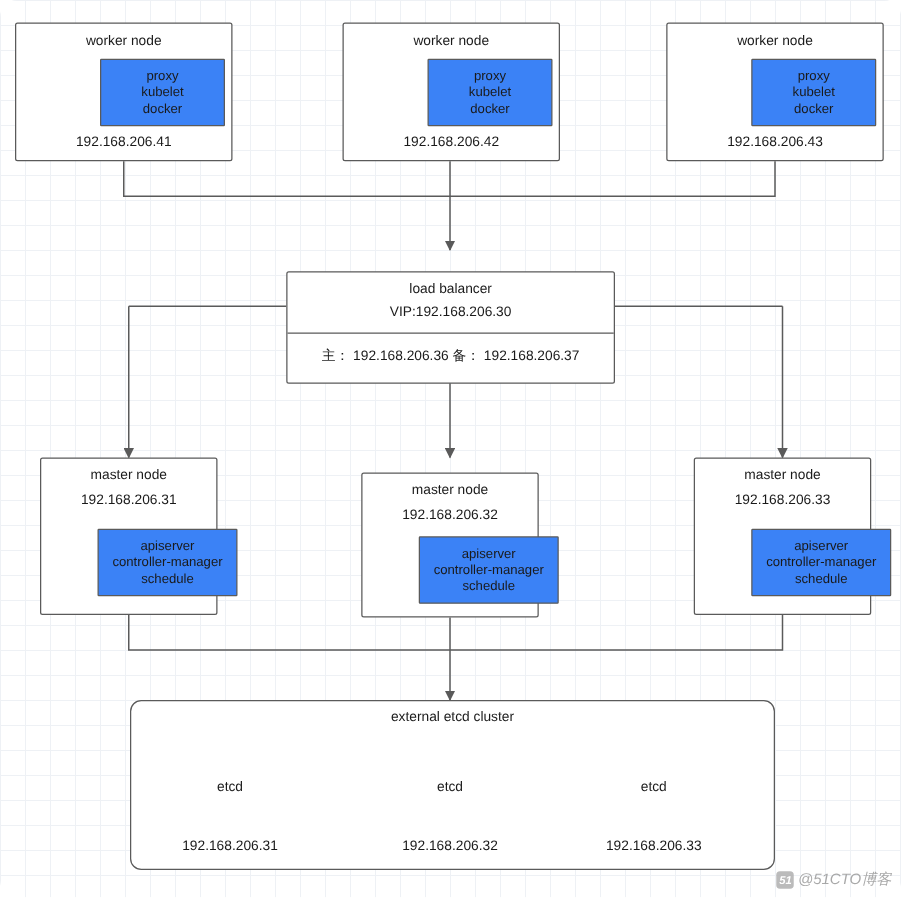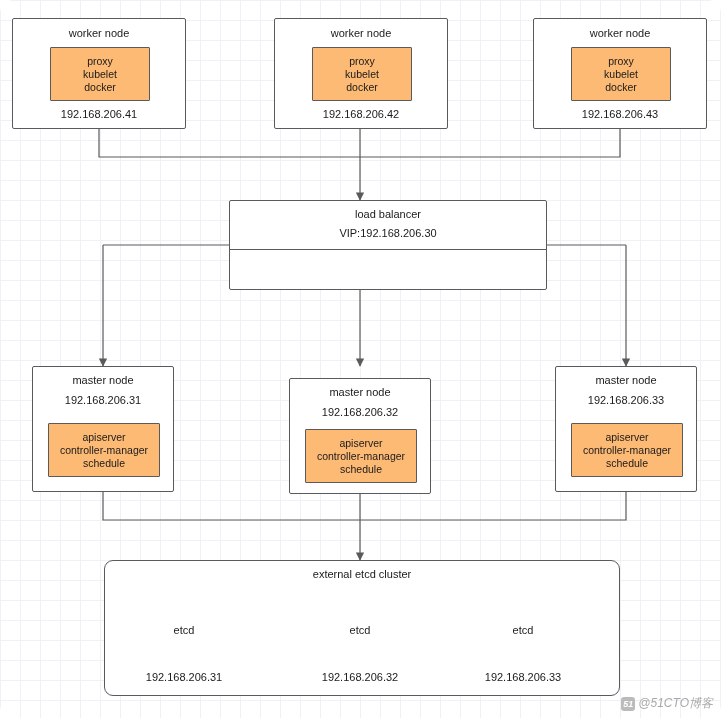--- a/index.html
+++ b/index.html
@@ -55,26 +55,27 @@
     right: 0;
     text-align: center;
     font-size: 11px;
     color: #1a1a1a;
     line-height: 14px;
   }
   .inner-box {
     position: absolute;
     box-sizing: border-box;
     border: 1px solid #5a5a5a;
-    background: #fdba74;
+    background: #3b82f6;
     display: flex;
     flex-direction: column;
     align-items: center;
     justify-content: center;
     border-radius: 1px;
+    margin-left: 30px;
   }
   .inner-line {
     font-size: 10.5px;
     color: #1a1a1a;
     line-height: 13px;
     text-align: center;
   }
   .lb-box {
     position: absolute;
     box-sizing: border-box;
@@ -224,24 +225,25 @@
   <div class="node" style="left:533px; top:18px; width:174px; height:111px;">
     <div class="node-title" style="top:7px;">worker node</div>
     <div class="inner-box" style="left:37px; top:28px; width:100px; height:54px;">
       <div class="inner-line">proxy</div>
       <div class="inner-line">kubelet</div>
       <div class="inner-line">docker</div>
     </div>
     <div class="node-ip" style="top:88px;">192.168.206.43</div>
   </div>
 
-  <div class="lb-box" style="left:229px; top:200px; width:318px; height:90px;">
+  <div class="lb-box" style="left:229px; top:217px; width:263px; height:90px;">
     <div class="lb-line" style="top:6px;">load  balancer</div>
     <div class="lb-line" style="top:25px;">VIP:192.168.206.30</div>
     <div class="lb-divider" style="top:48px;"></div>
+    <div class="lb-line" style="top:60px;">主：  192.168.206.36    备：  192.168.206.37</div>
   </div>
 
   <div class="node" style="left:32px; top:366px; width:142px; height:126px;">
     <div class="node-title" style="top:6px;">master node</div>
     <div class="node-ip" style="top:26px;">192.168.206.31</div>
     <div class="inner-box" style="left:15px; top:56px; width:112px; height:54px;">
       <div class="inner-line">apiserver</div>
       <div class="inner-line">controller-manager</div>
       <div class="inner-line">schedule</div>
     </div>

